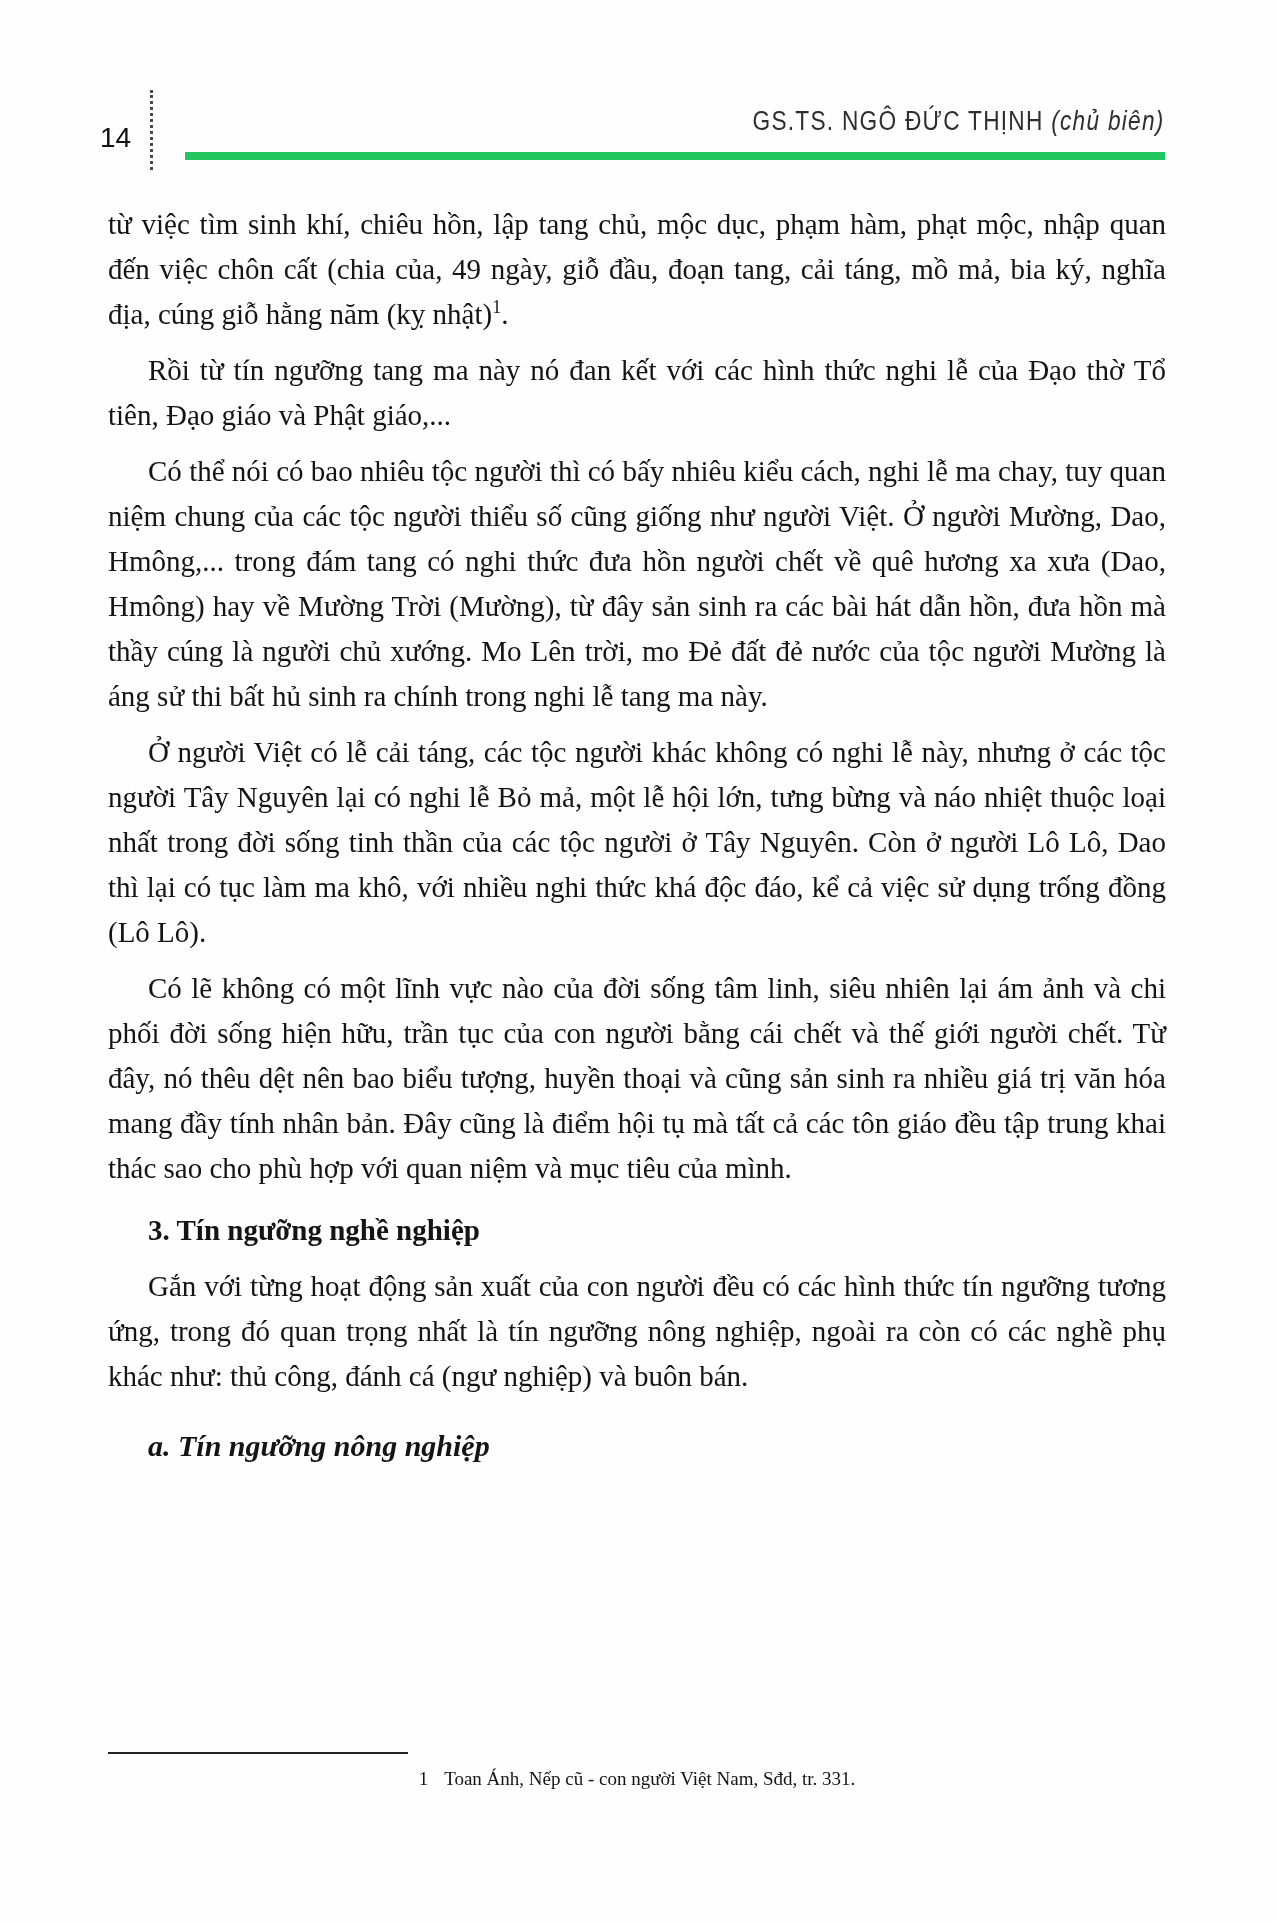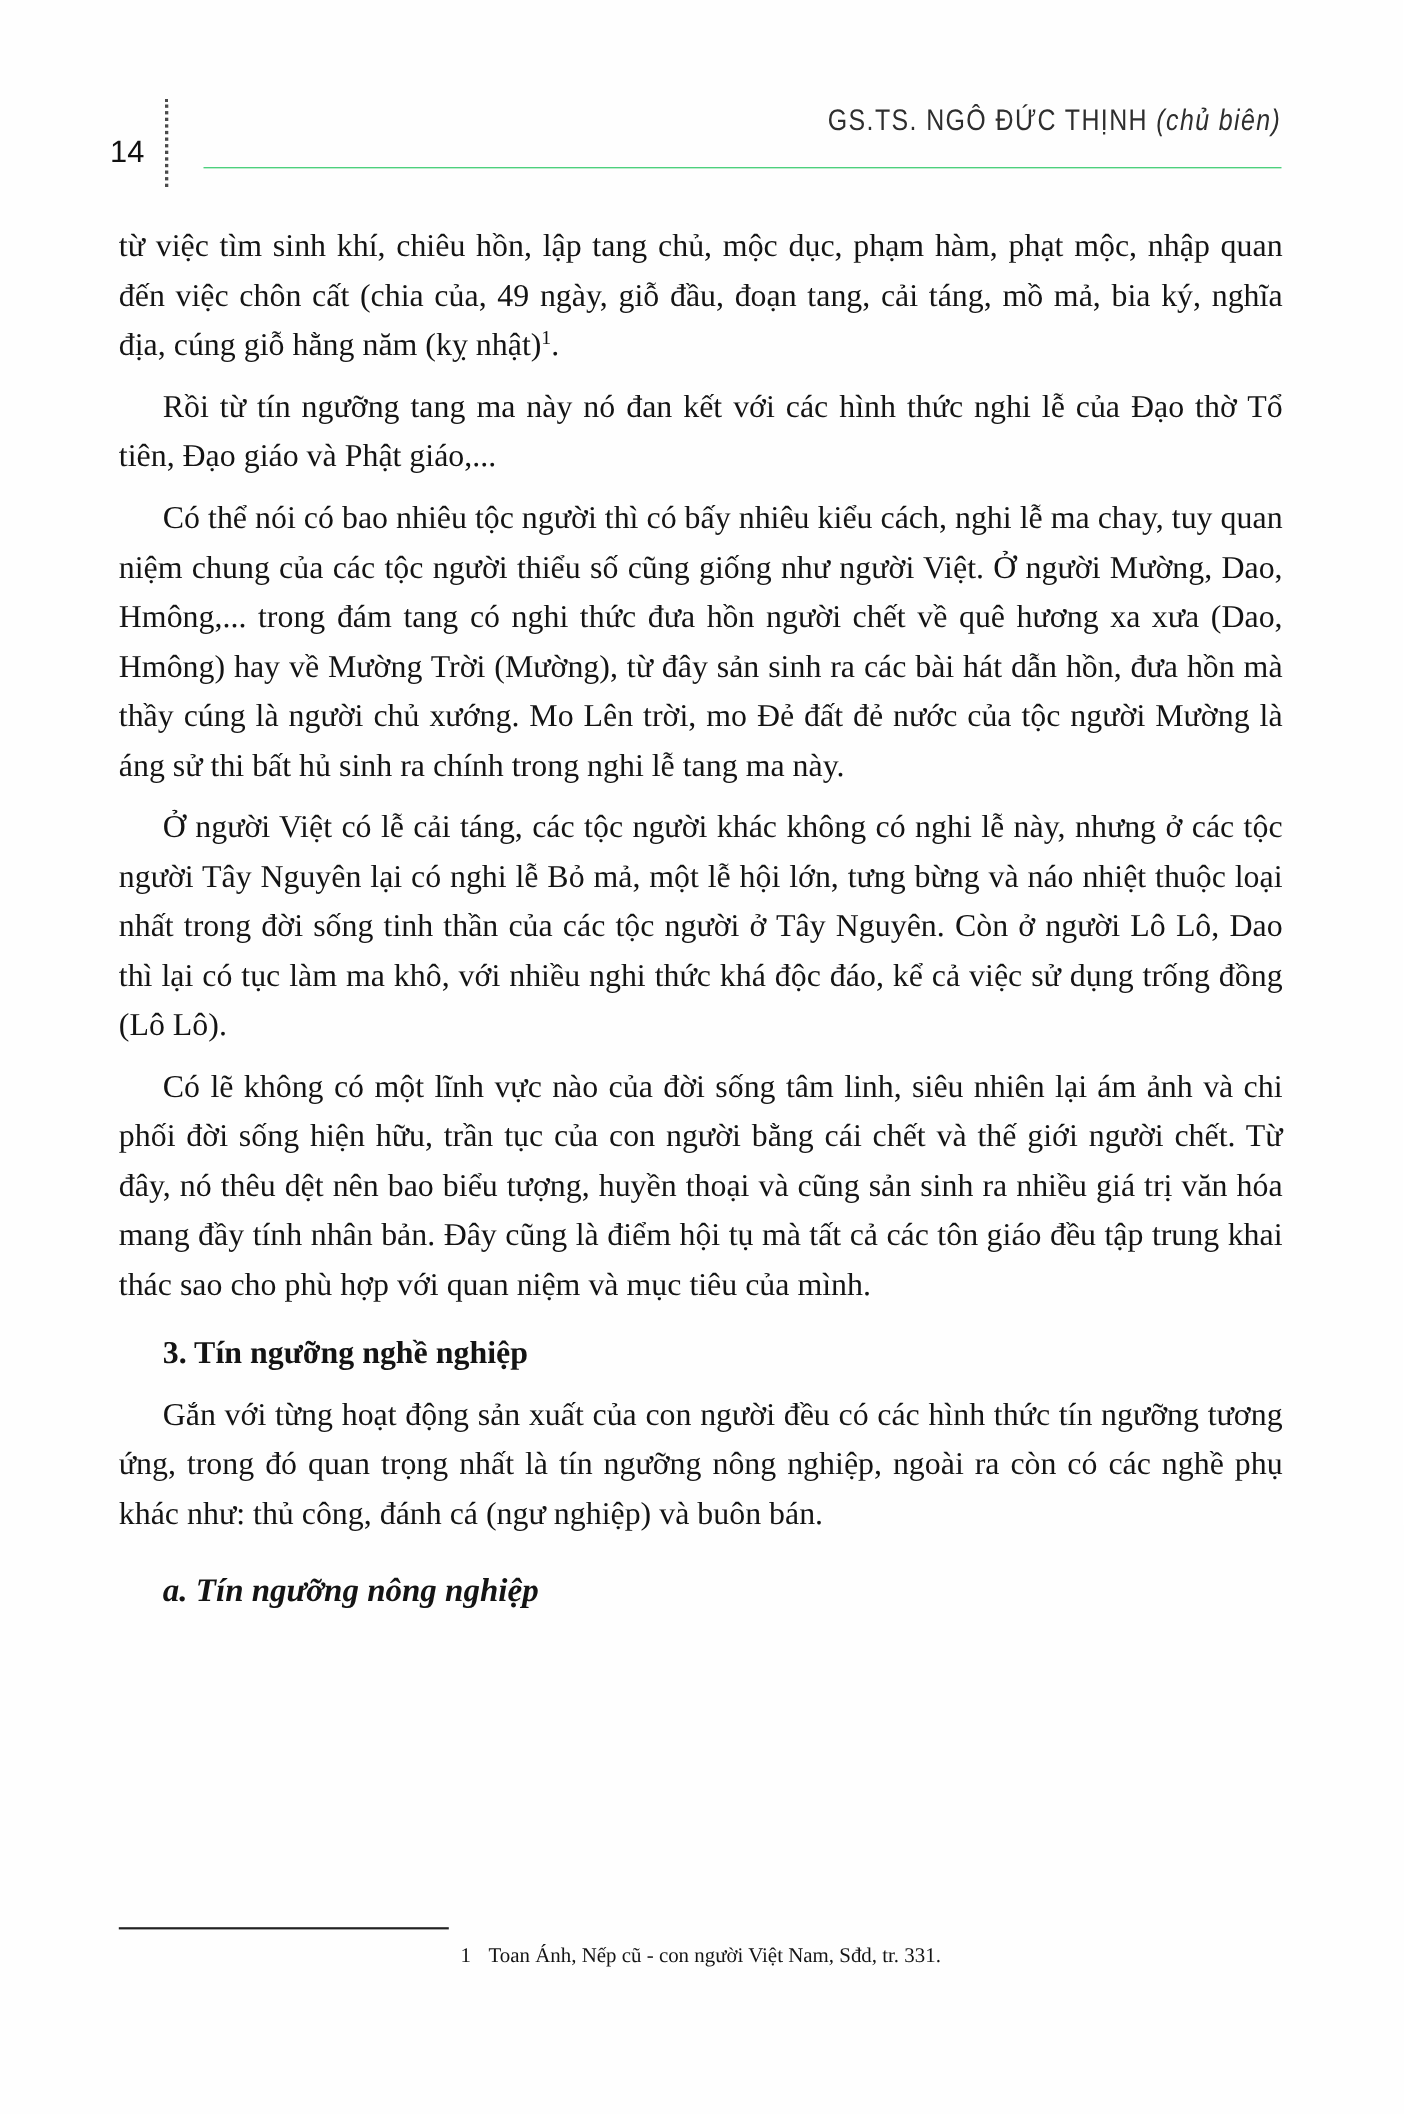--- a/index.html
+++ b/index.html
@@ -32,24 +32,24 @@
     height: 80px;
     width: 0;
     border-left: 3px dotted #4a4a4a;
   }
   .rule-wrap {
     position: absolute;
     left: 185px;
     top: 94px;
     width: 980px;
     height: 58px;
-    border-bottom: 1px solid #22c55e;
+    border-bottom: 8px solid #22c55e;
     display: flex;
     justify-content: flex-end;
-    align-items: flex-start;
+    align-items: center;
   }
   .running-title {
     display: inline-block;
     transform: scaleX(0.84);
     transform-origin: right bottom;
     font-family: "Liberation Sans", sans-serif;
     font-size: 27px;
     font-weight: normal;
     letter-spacing: 1.5px;
     color: #2e2e2e;

